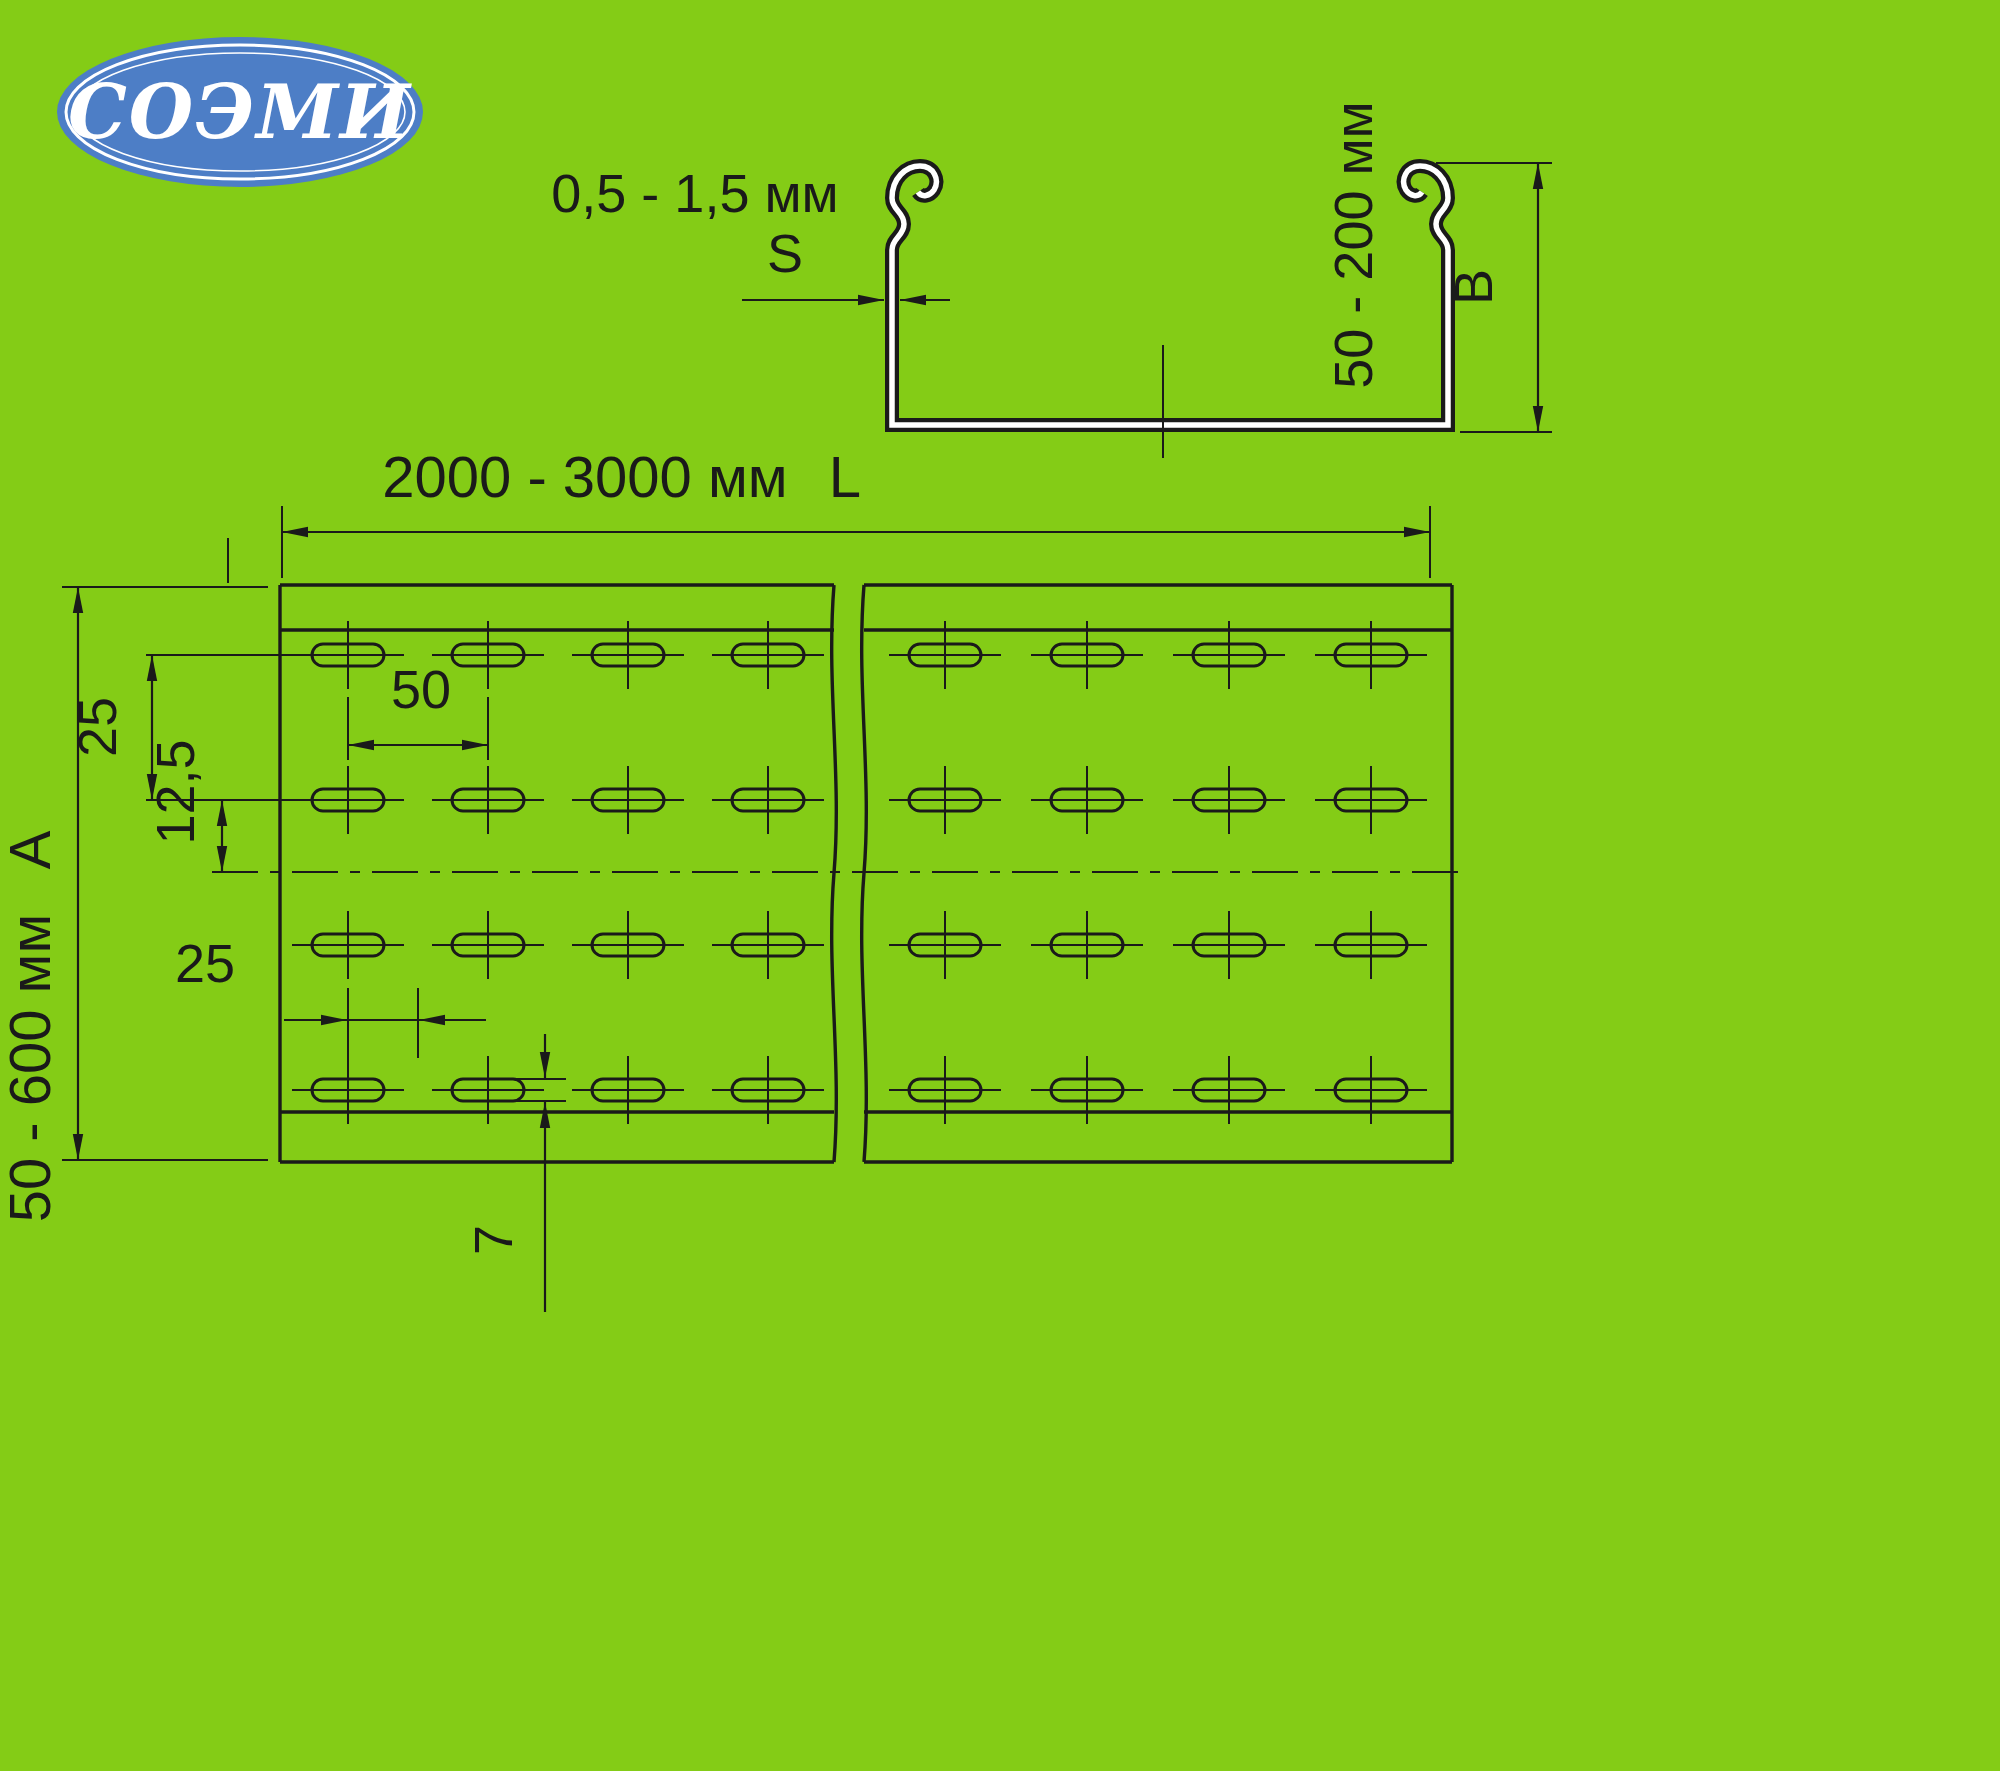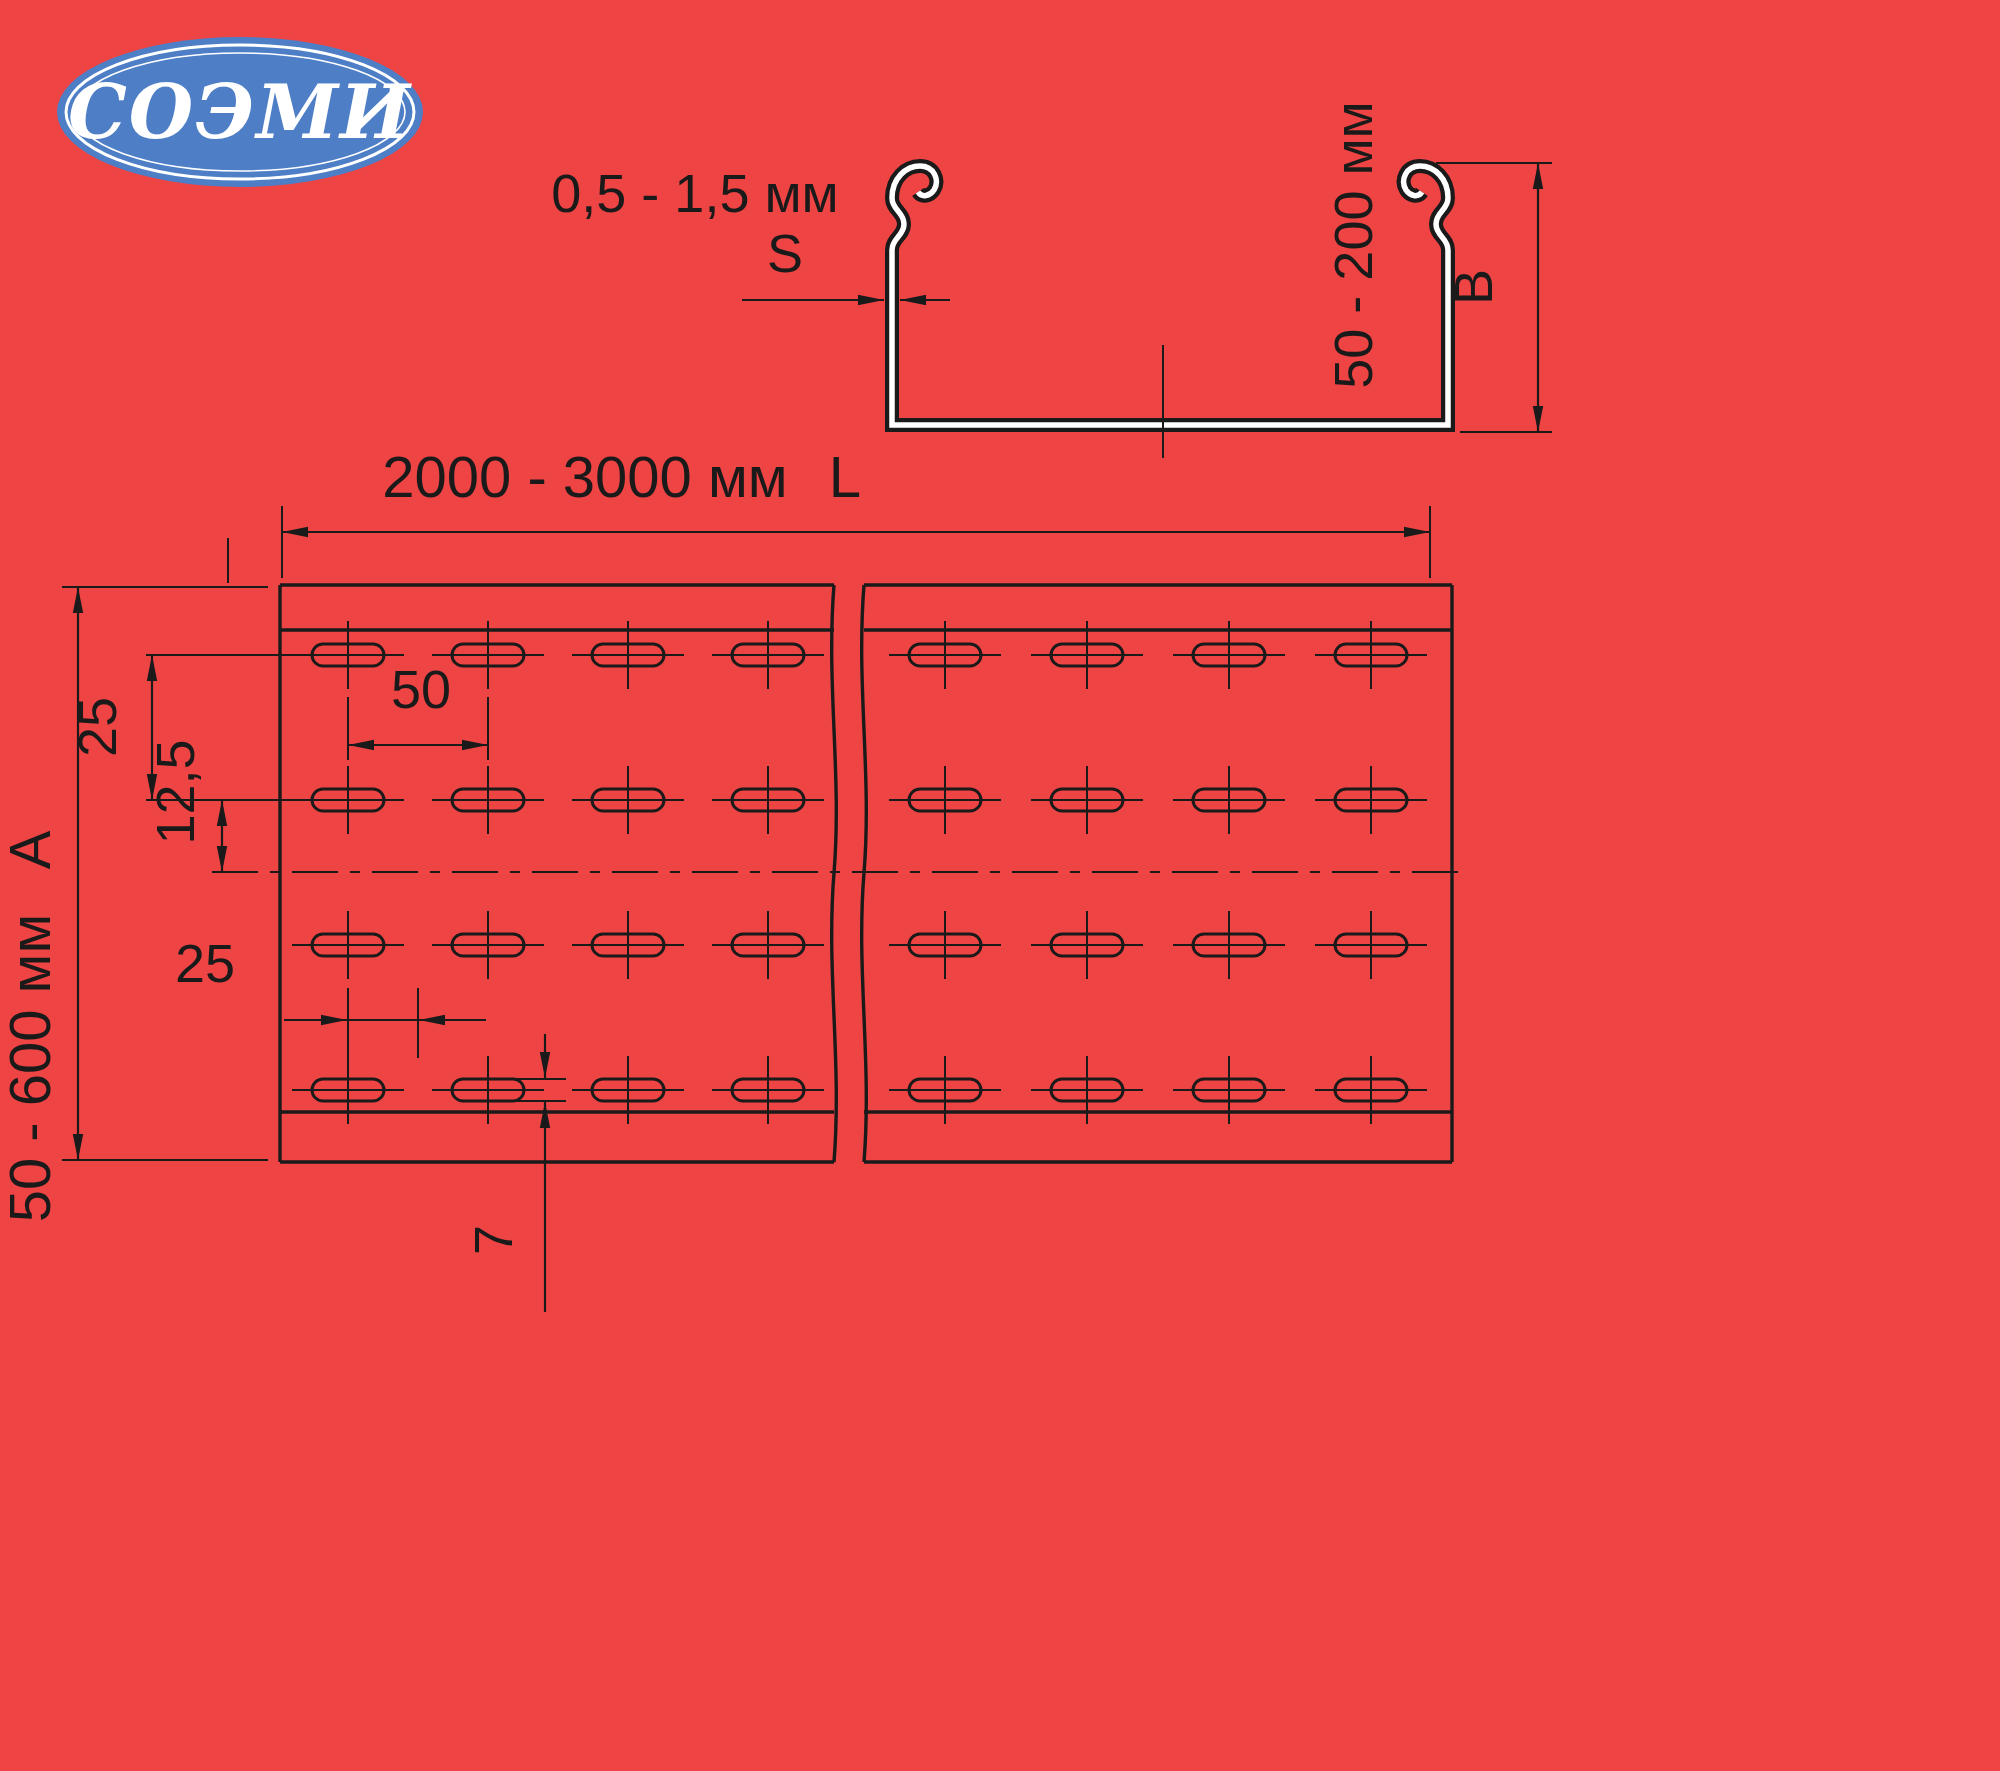--- a/index.html
+++ b/index.html
@@ -1,17 +1,17 @@
 <!DOCTYPE html>
 <html style="--logo-blue: #4d7ec6; --line: #1a1a1a;"><head>
 <meta charset="utf-8">
 <title>drawing</title>
 <style>
   html,body{margin:0;padding:0;background:#ffffff;}
-  .page{position:relative;width:2000px;height:1771px;background:#ef4444;overflow:hidden;
+  .page{position:relative;width:2000px;height:1771px;background:#84cc16;overflow:hidden;
         font-family:"Liberation Sans",sans-serif;}
   svg{display:block;}
 
   
   .ln   {stroke:var(--line,#1a1a1a);stroke-width:3.4;fill:none;}
   .thin {stroke:var(--line,#1a1a1a);stroke-width:2;fill:none;}
   .dim  {stroke:var(--line,#1a1a1a);stroke-width:2.2;fill:none;}
   .cl   {stroke:var(--line,#1a1a1a);stroke-width:2;fill:none;stroke-dasharray:46 12 10 12;}
   .pf-b {stroke:var(--line,#1a1a1a);stroke-width:14;fill:none;}
   .pf-w {stroke:#ffffff;stroke-width:5.5;fill:none;}

